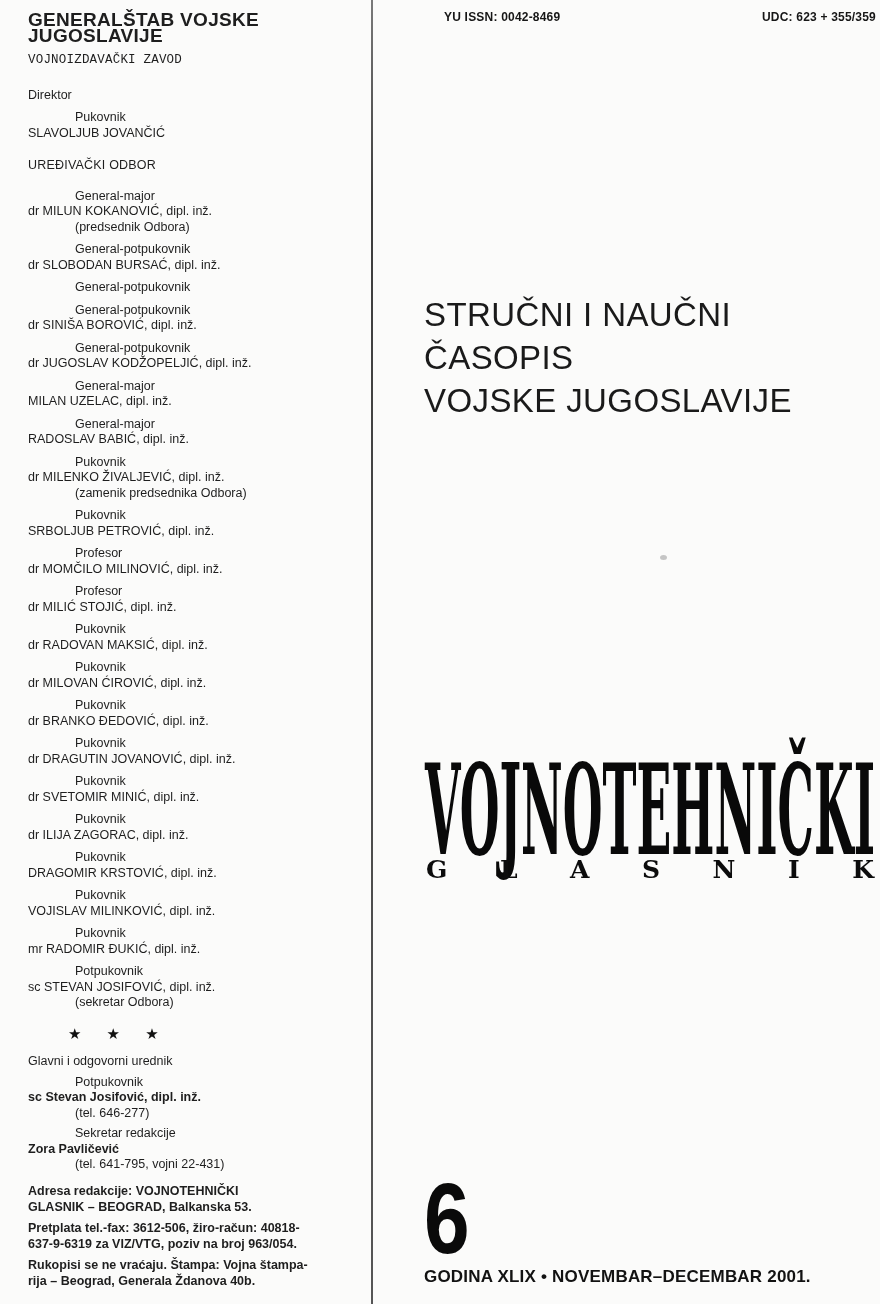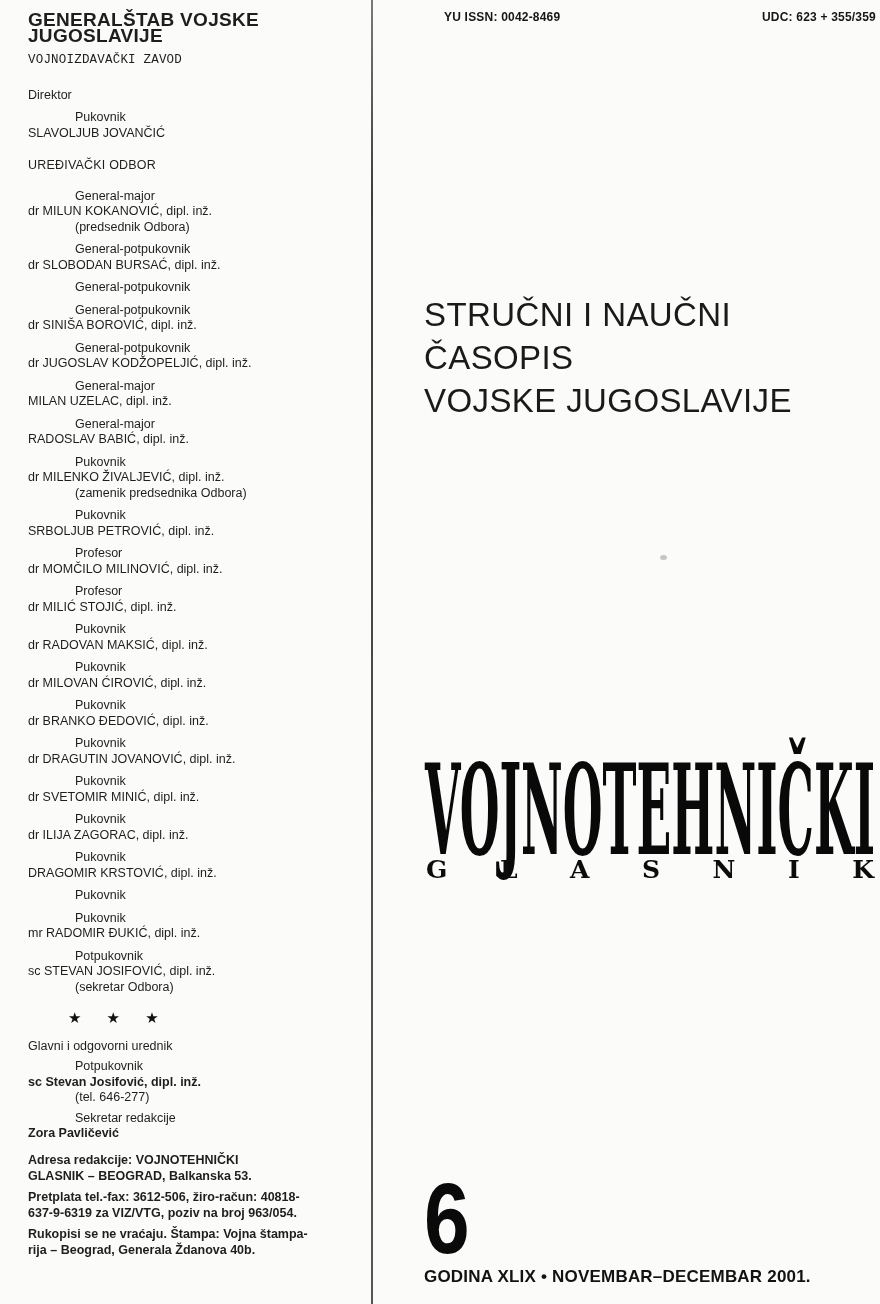--- a/index.html
+++ b/index.html
@@ -168,20 +168,21 @@
         <div class="member">
           <div class="indent">Pukovnik</div>
           <div>dr ILIJA ZAGORAC, dipl. inž.</div>
         </div>
         <div class="member">
           <div class="indent">Pukovnik</div>
           <div>DRAGOMIR KRSTOVIĆ, dipl. inž.</div>
         </div>
         <div class="member">
           <div class="indent">Pukovnik</div>
+          <div>VOJISLAV MILINKOVIĆ, dipl. inž.</div>
         </div>
         <div class="member">
           <div class="indent">Pukovnik</div>
           <div>mr RADOMIR ĐUKIĆ, dipl. inž.</div>
         </div>
         <div class="member">
           <div class="indent">Potpukovnik</div>
           <div>sc STEVAN JOSIFOVIĆ, dipl. inž.</div>
           <div class="indent">(sekretar Odbora)</div>
         </div>
@@ -191,20 +192,21 @@
 
     <div class="editor-label">Glavni i odgovorni urednik</div>
     <div class="contact-pair">
       <div class="indent">Potpukovnik</div>
       <div class="bold">sc Stevan Josifović, dipl. inž.</div>
       <div class="indent">(tel. 646-277)</div>
     </div>
     <div class="contact-pair">
       <div class="indent">Sekretar redakcije</div>
       <div class="bold">Zora Pavličević</div>
+      <div class="indent">(tel. 641-795, vojni 22-431)</div>
     </div>
 
     <div class="blocks">
       <div class="block">Adresa redakcije: VOJNOTEHNIČKI
 GLASNIK – BEOGRAD, Balkanska 53.</div>
       <div class="block">Pretplata tel.-fax: 3612-506, žiro-račun: 40818-
 637-9-6319 za VIZ/VTG, poziv na broj 963/054.</div>
       <div class="block">Rukopisi se ne vraćaju. Štampa: Vojna štampa-
 rija – Beograd, Generala Ždanova 40b.</div>
     </div>

